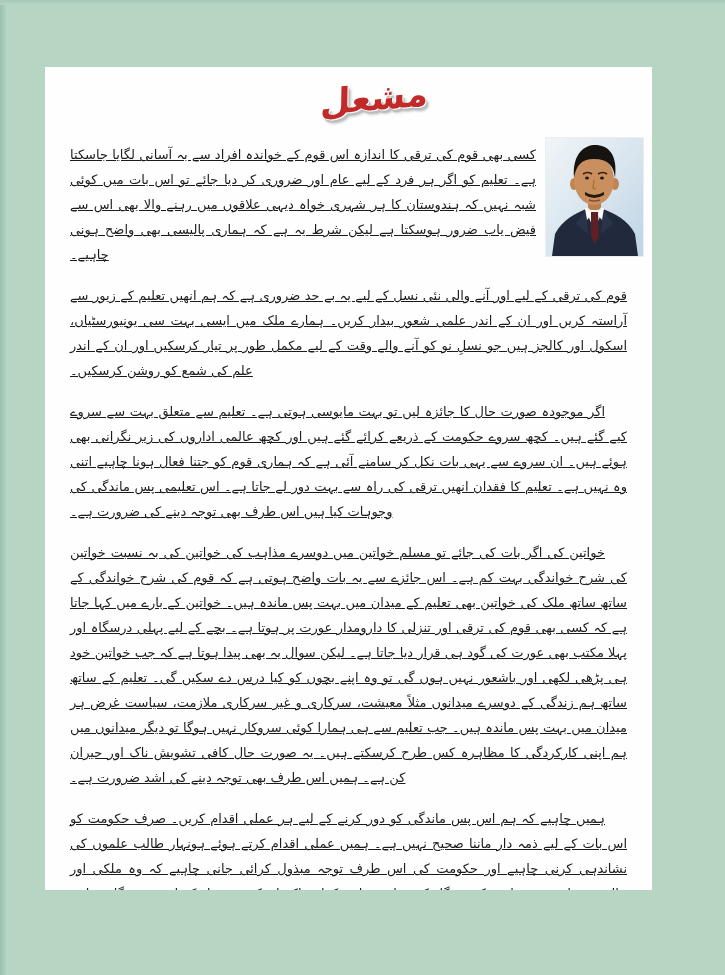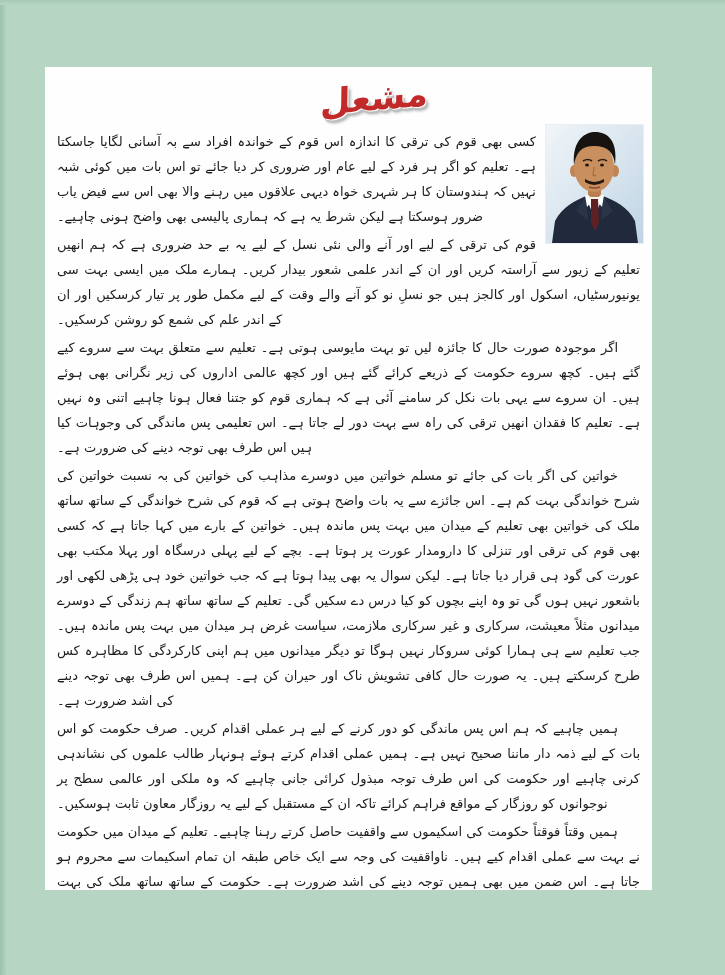--- a/index.html
+++ b/index.html
@@ -39,21 +39,21 @@
     line-height:1;
   }
   .content{
     direction:rtl;
     text-align:justify;
     text-align-last:left;
     font-size:13px;
     line-height:25px;
     color:#1c1c1c;
   }
-  .content p{margin:3px;padding:0;}
+  .content p{margin:16px;padding:0;text-decoration:underline;}
   .content p.ind{text-indent:22px;}
   .photo{
     float:right;
     width:97px;height:118px;
     margin:-4px 0 4px 10px;
     background:#cfe0ec;
     outline:1px solid #e8eef2;
   }
   .photo svg{display:block;width:97px;height:118px;}
 </style>

